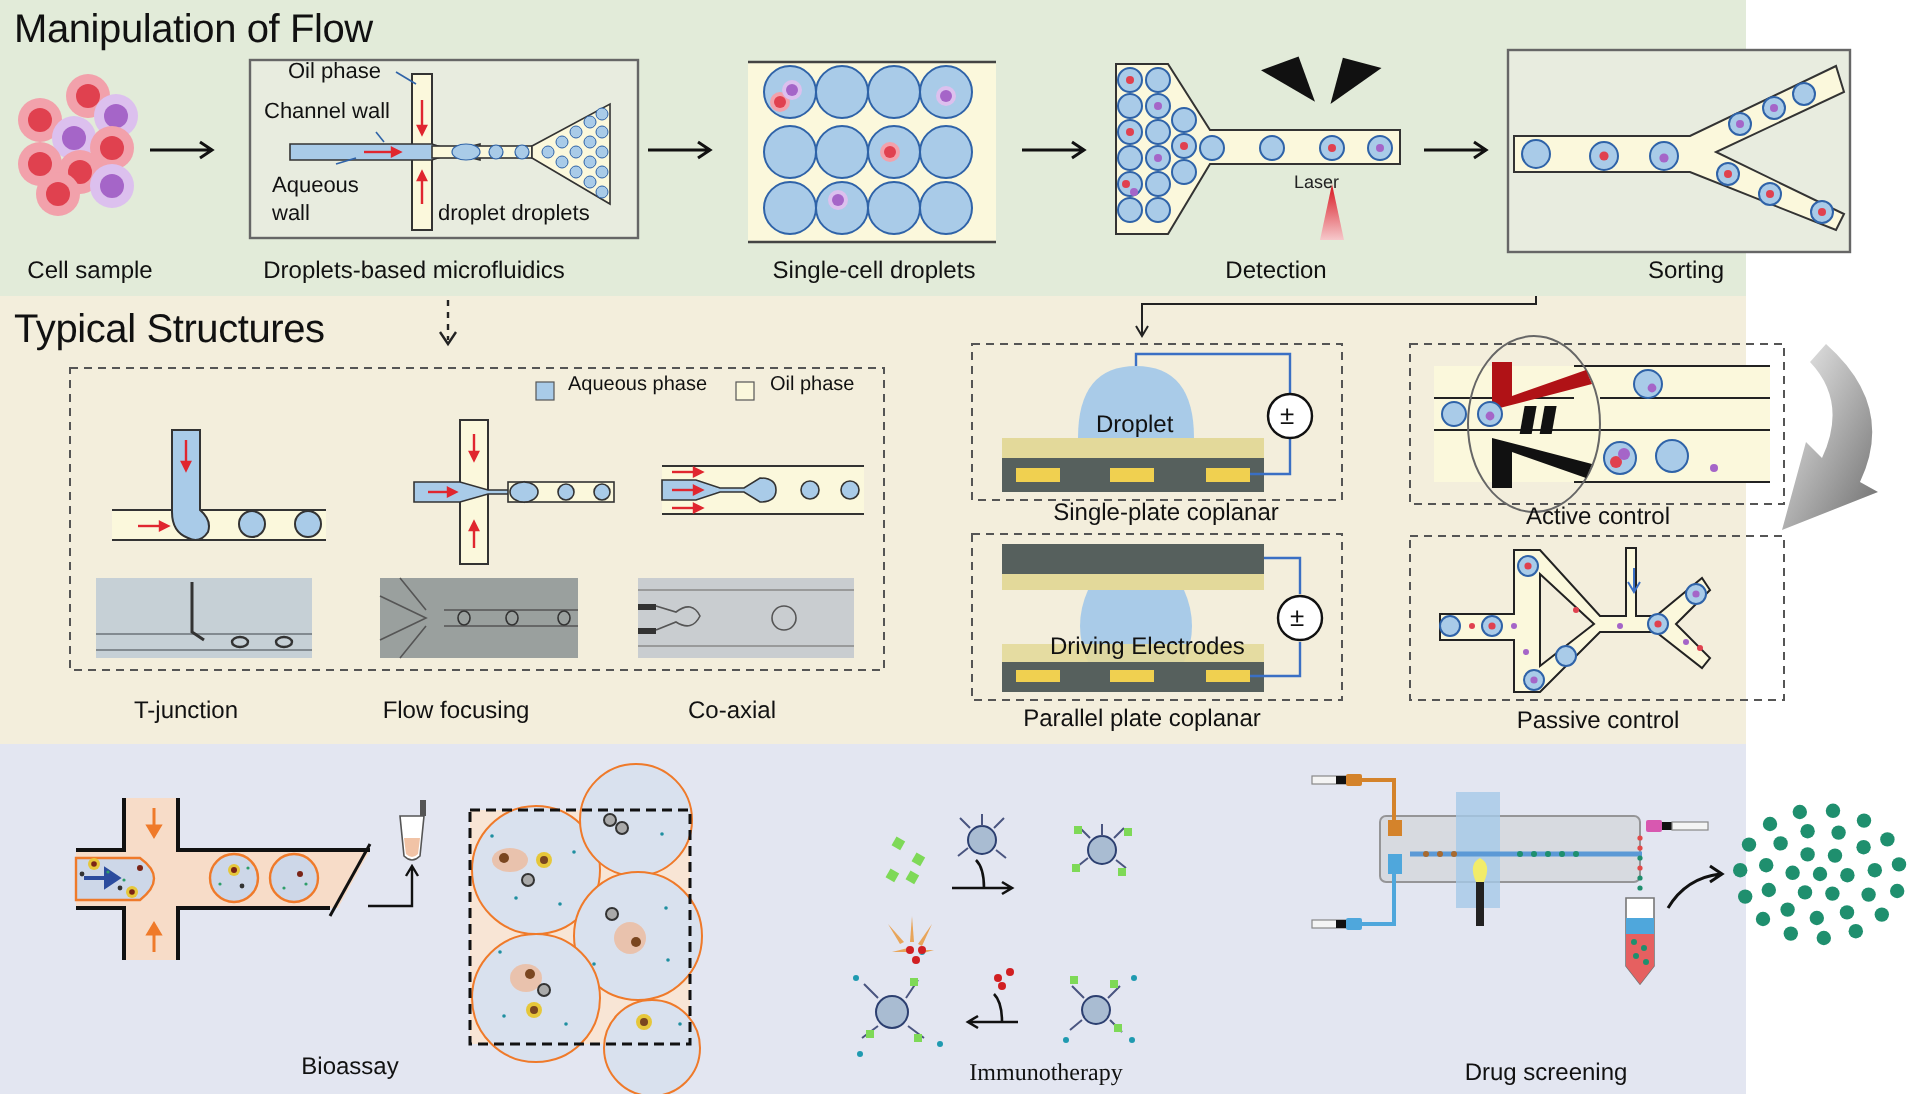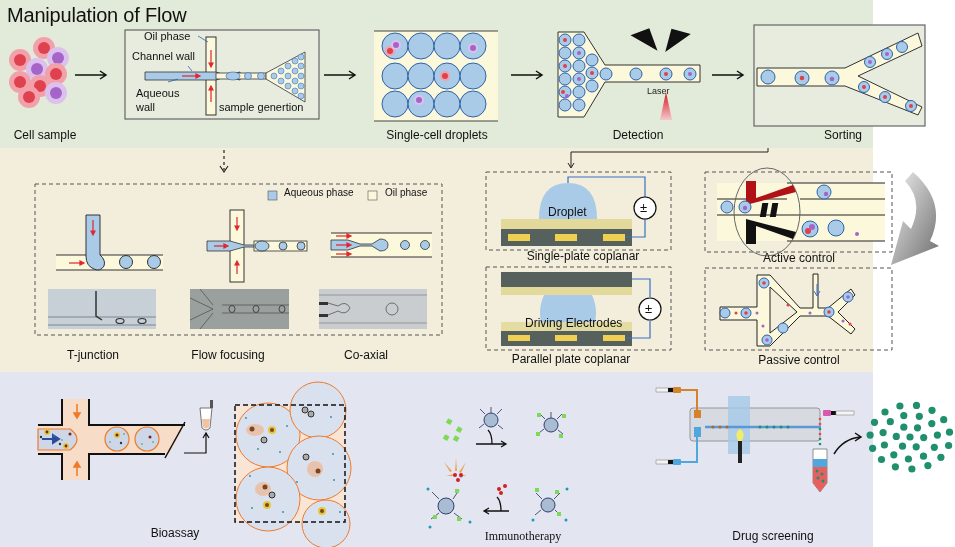--- a/index.html
+++ b/index.html
@@ -194,32 +194,34 @@
         </g>
       <g fill="#a565c8">
           <circle cx="832" cy="79" r="2.3"></circle>
           <circle cx="870" cy="62" r="2"></circle>
           <circle cx="887" cy="54" r="2"></circle>
         </g>
     </g>
   </svg>
 
   <div class="lbl" style="left:45px; top:128px;">Cell sample</div>
+  <div class="lbl" style="left:207px; top:128px;">Droplets-based microfluidics</div>
   <div class="lbl" style="left:437px; top:128px;">Single-cell droplets</div>
   <div class="lbl" style="left:638px; top:128px;">Detection</div>
   <div class="lbl" style="left:843px; top:128px;">Sorting</div>
 
   <div class="small" style="left:144px; top:30px;">Oil phase</div>
   <div class="small" style="left:132px; top:50px;">Channel wall</div>
   <div class="small" style="left:136px; top:87px;">Aqueous</div>
   <div class="small" style="left:136px; top:101px;">wall</div>
-  <div class="small" style="left:219px; top:101px;">sample genertion</div>
+  <div class="small" style="left:219px; top:101px;">droplet droplets</div>
 </div>
 
 <div class="section" id="sec-struct">
+  <div class="sec-title" style="top:6px;">Typical Structures</div>
 
   <svg width="955" height="224">
 
     <g stroke="#222" stroke-width="1.2" fill="none">
       <line x1="224" y1="2" x2="224" y2="22" stroke-dasharray="3,3"></line>
       <path d="M220 18 L224 24 L228 18"></path>
     </g>
 
     <rect x="35" y="36" width="407" height="151" fill="none" stroke="#555" stroke-width="1" stroke-dasharray="4,3"></rect>
 

